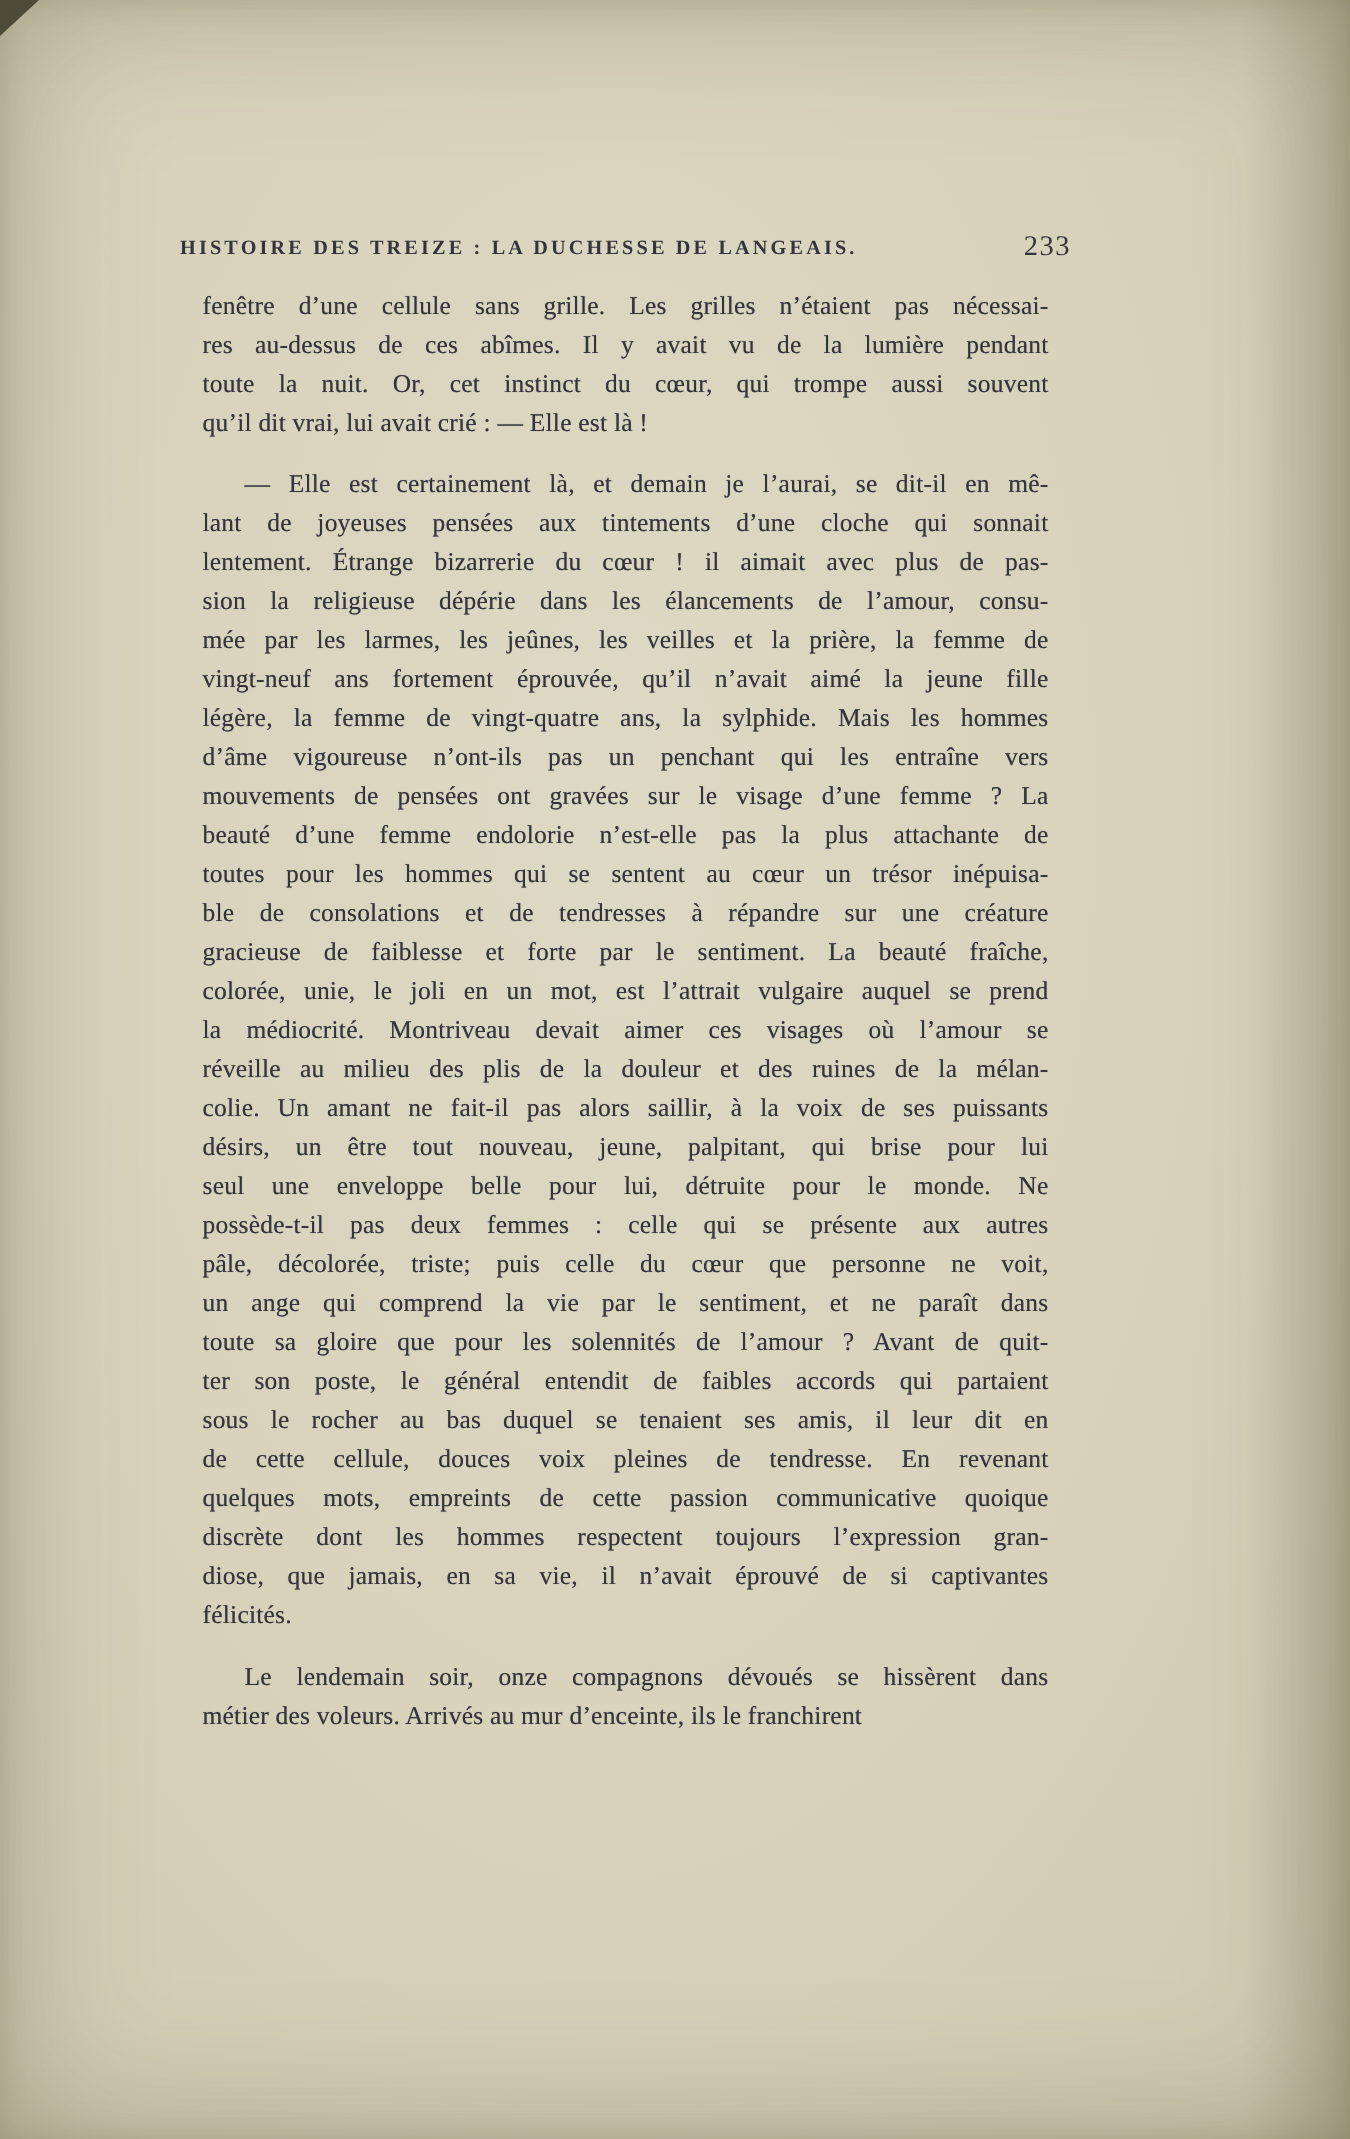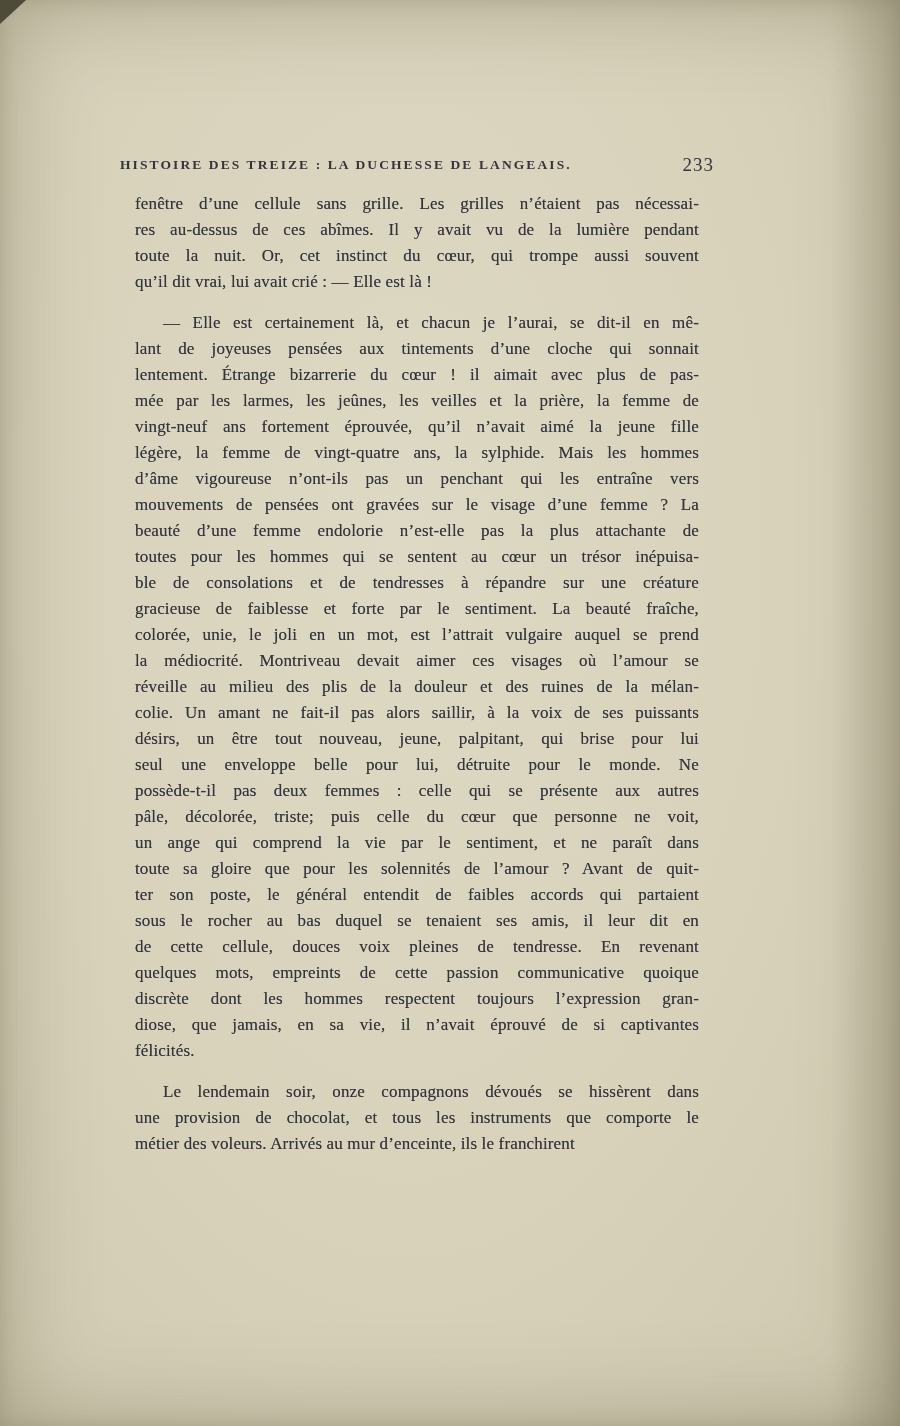--- a/index.html
+++ b/index.html
@@ -60,23 +60,24 @@
     <span class="page-num">233</span>
   </div>
   <div class="body-text">
       <div class="para">
         <div class="line"><span>fenêtre d’une cellule sans grille. Les grilles n’étaient pas nécessai-</span></div>
         <div class="line"><span>res au-dessus de ces abîmes. Il y avait vu de la lumière pendant</span></div>
         <div class="line"><span>toute la nuit. Or, cet instinct du cœur, qui trompe aussi souvent</span></div>
         <div class="line last"><span>qu’il dit vrai, lui avait crié : — Elle est là !</span></div>
       </div>
       <div class="para indent">
-        <div class="line"><span>— Elle est certainement là, et chacun je l’aurai, se dit-il en mê-</span></div>
+        <div class="line"><span>— Elle est certainement là, et demain je l’aurai, se dit-il en mê-</span></div>
         <div class="line"><span>lant de joyeuses pensées aux tintements d’une cloche qui sonnait</span></div>
         <div class="line"><span>lentement. Étrange bizarrerie du cœur ! il aimait avec plus de pas-</span></div>
+        <div class="line"><span>sion la religieuse dépérie dans les élancements de l’amour, consu-</span></div>
         <div class="line"><span>mée par les larmes, les jeûnes, les veilles et la prière, la femme de</span></div>
         <div class="line"><span>vingt-neuf ans fortement éprouvée, qu’il n’avait aimé la jeune fille</span></div>
         <div class="line"><span>légère, la femme de vingt-quatre ans, la sylphide. Mais les hommes</span></div>
         <div class="line"><span>d’âme vigoureuse n’ont-ils pas un penchant qui les entraîne vers</span></div>
         <div class="line"><span>mouvements de pensées ont gravées sur le visage d’une femme ? La</span></div>
         <div class="line"><span>beauté d’une femme endolorie n’est-elle pas la plus attachante de</span></div>
         <div class="line"><span>toutes pour les hommes qui se sentent au cœur un trésor inépuisa-</span></div>
         <div class="line"><span>ble de consolations et de tendresses à répandre sur une créature</span></div>
         <div class="line"><span>gracieuse de faiblesse et forte par le sentiment. La beauté fraîche,</span></div>
         <div class="line"><span>colorée, unie, le </span><span class="it">joli</span><span> en un mot, est l’attrait vulgaire auquel se prend</span></div>
@@ -92,20 +93,19 @@
         <div class="line"><span>ter son poste, le général entendit de faibles accords qui partaient</span></div>
         <div class="line"><span>sous le rocher au bas duquel se tenaient ses amis, il leur dit en</span></div>
         <div class="line"><span>de cette cellule, douces voix pleines de tendresse. En revenant</span></div>
         <div class="line"><span>quelques mots, empreints de cette passion communicative quoique</span></div>
         <div class="line"><span>discrète dont les hommes respectent toujours l’expression gran-</span></div>
         <div class="line"><span>diose, que jamais, en sa vie, il n’avait éprouvé de si captivantes</span></div>
         <div class="line last"><span>félicités.</span></div>
       </div>
       <div class="para indent">
         <div class="line"><span>Le lendemain soir, onze compagnons dévoués se hissèrent dans</span></div>
-        <div class="line"><span>une provision de chocolat, et tous les instruments que comporte le</span></div>
         <div class="line last"><span>métier des voleurs. Arrivés au mur d’enceinte, ils le franchirent</span></div>
       </div>
     </div>
 </div>
 
 <div class="edge-shade"></div>
 <div class="vignette"></div>
 
 </body></html>

